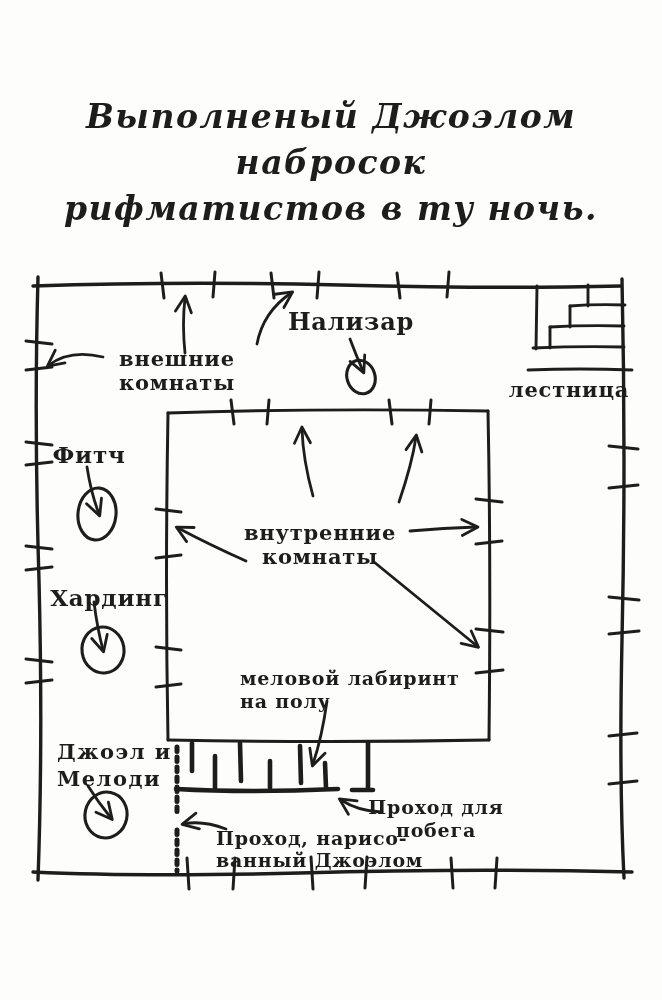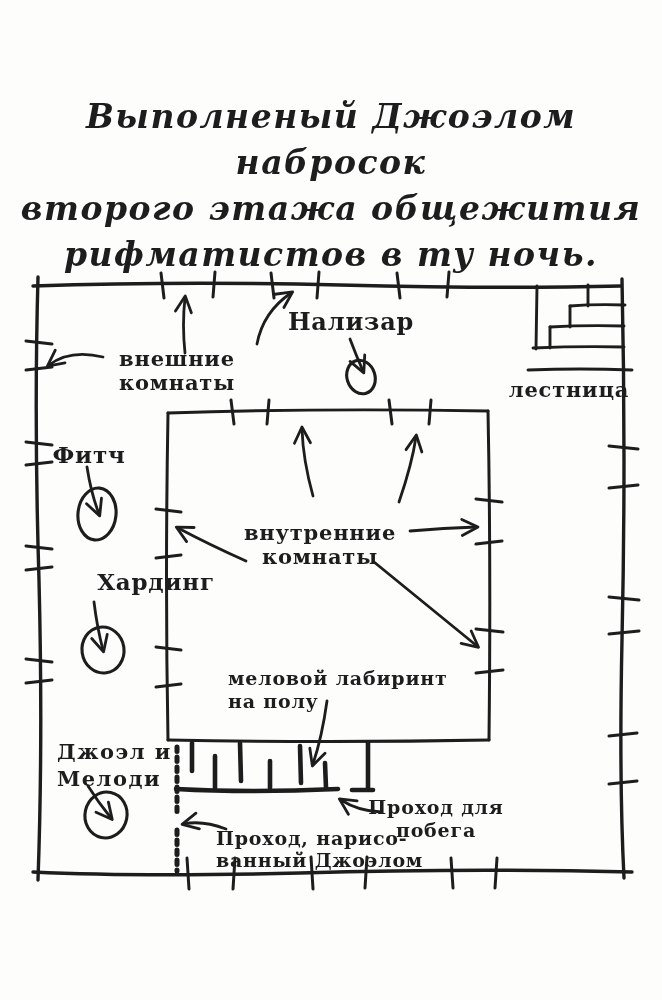--- a/index.html
+++ b/index.html
@@ -38,21 +38,20 @@
   .lbl .ln { display:block; }
   .center { transform:translateX(-50%); text-align:center; }
 </style>
 </head>
 <body>
 
 <div class="page">
 
   <div class="title">
     <span class="ln">Выполненый Джоэлом набросок</span>
-    <span class="ln">второго этажа общежития</span>
     <span class="ln">рифматистов в ту ночь.</span>
   </div>
 
   <svg class="plan" width="662" height="1000" viewBox="0 0 662 1000">
     <defs>
       <marker id="arrowhead" markerUnits="userSpaceOnUse" markerWidth="24" markerHeight="24" refX="18" refY="12" orient="auto">
         <path d="M4,4 L20,12 L4,20"></path>
       </marker>
     </defs>
 
@@ -172,23 +171,23 @@
 
   <div class="lbl center" style="left:569px; top:377px; font-size:21px;">лестница</div>
 
   <div class="lbl center" style="left:89px; top:441px; font-size:23px;text-align:right;">Фитч</div>
 
   <div class="lbl center" style="left:320px; top:521px; font-size:21px; line-height:24px;">
     <span class="ln">внутренние</span>
     <span class="ln">комнаты</span>
   </div>
 
-  <div class="lbl center" style="left:109px; top:568px; font-size:23px;margin-left:47px;">Хардинг</div>
-
-  <div class="lbl" style="left:228px; top:667px; font-size:19px; line-height:23px;">
+  <div class="lbl center" style="left:109px; top:584px; font-size:23px;">Хардинг</div>
+
+  <div class="lbl" style="left:240px; top:667px; font-size:19px; line-height:23px;">
     <span class="ln">меловой лабиринт</span>
     <span class="ln">на полу</span>
   </div>
 
   <div class="lbl" style="left:57px; top:738px; font-size:21px; line-height:27px; letter-spacing:1.5px;">
     <span class="ln">Джоэл и</span>
     <span class="ln">Мелоди</span>
   </div>
 
   <div class="lbl" style="left:216px; top:815px; font-size:19px; line-height:22px;margin-top:12px;">

